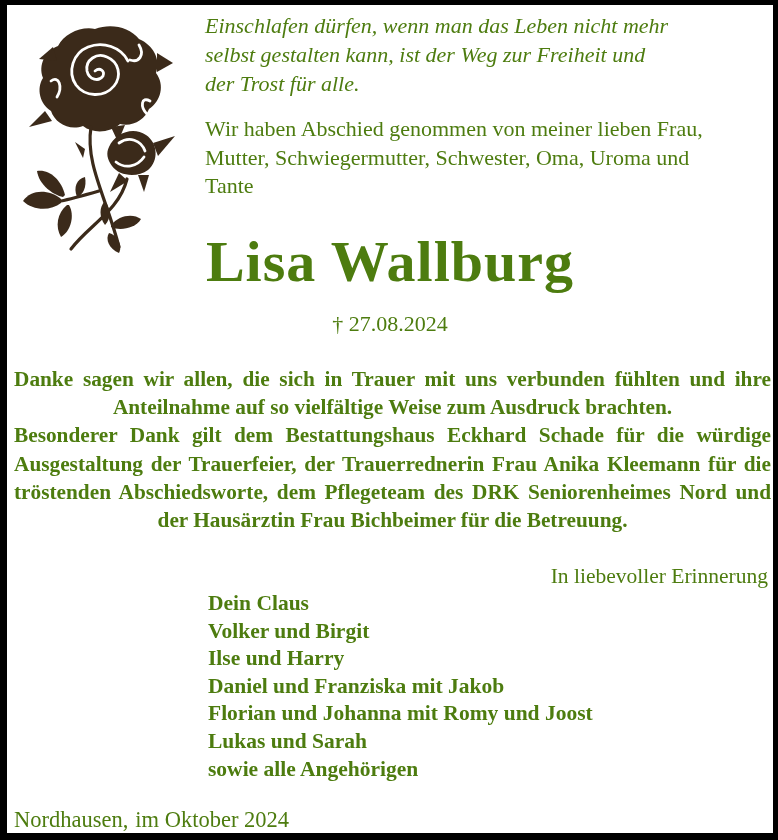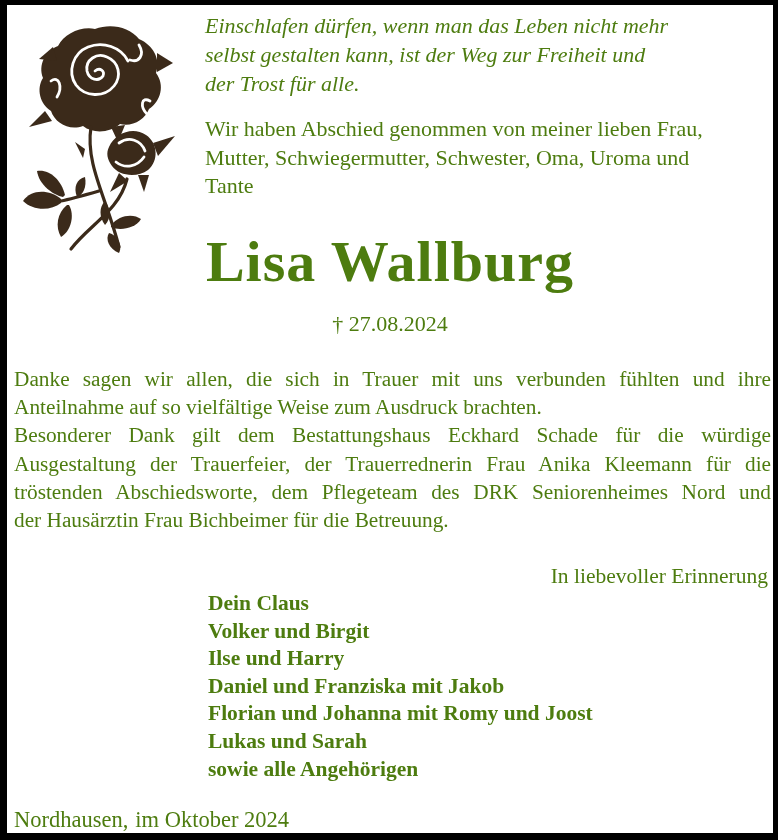--- a/index.html
+++ b/index.html
@@ -56,23 +56,24 @@
     justify-content: center;
     gap: 78px;
     font-size: 22px;
   }
 
   
   .thanks {
     left: 7px; top: 360px; width: 757px;
     font-size: 21.3px;
     line-height: 28.2px;
+    font-weight: bold;
   }
   .thanks .jline { text-align: justify; text-align-last: justify; }
-  .thanks .lline { text-align: left; }
+  .thanks .lline { text-align: center; }
 
   
   .remembrance-heading {
     left: 201px; top: 558px; width: 560px;
     font-size: 21.5px;
     line-height: 27px;
     text-align: right;
   }
   .family-list {
     left: 201px; top: 585px; width: 560px;

